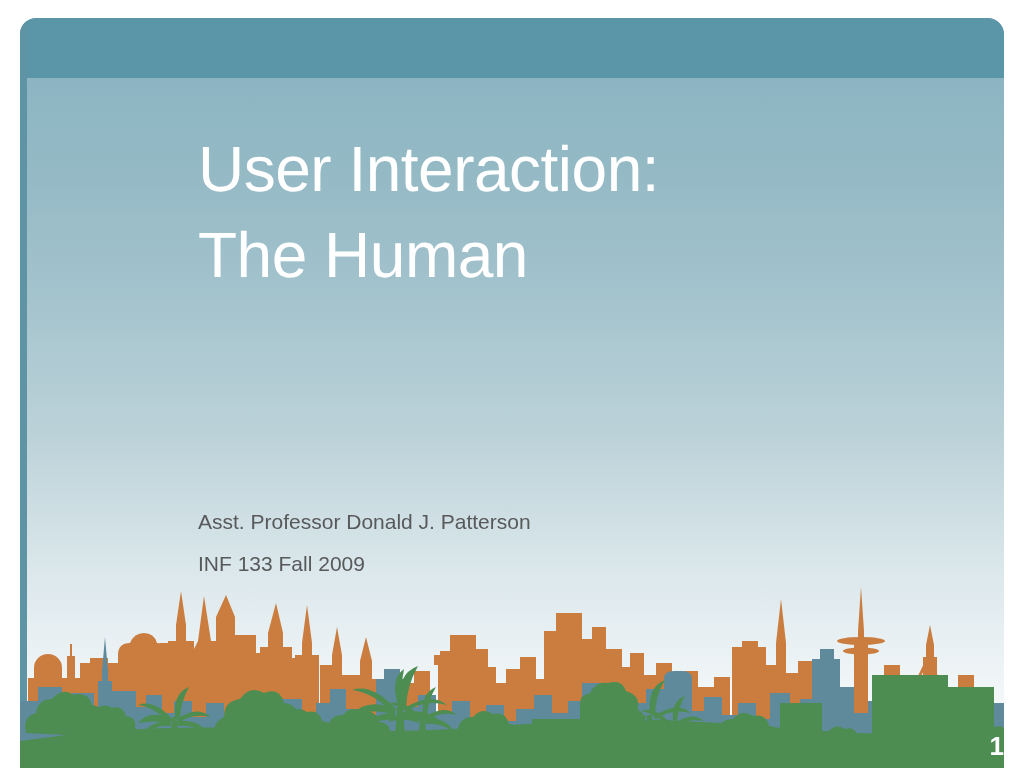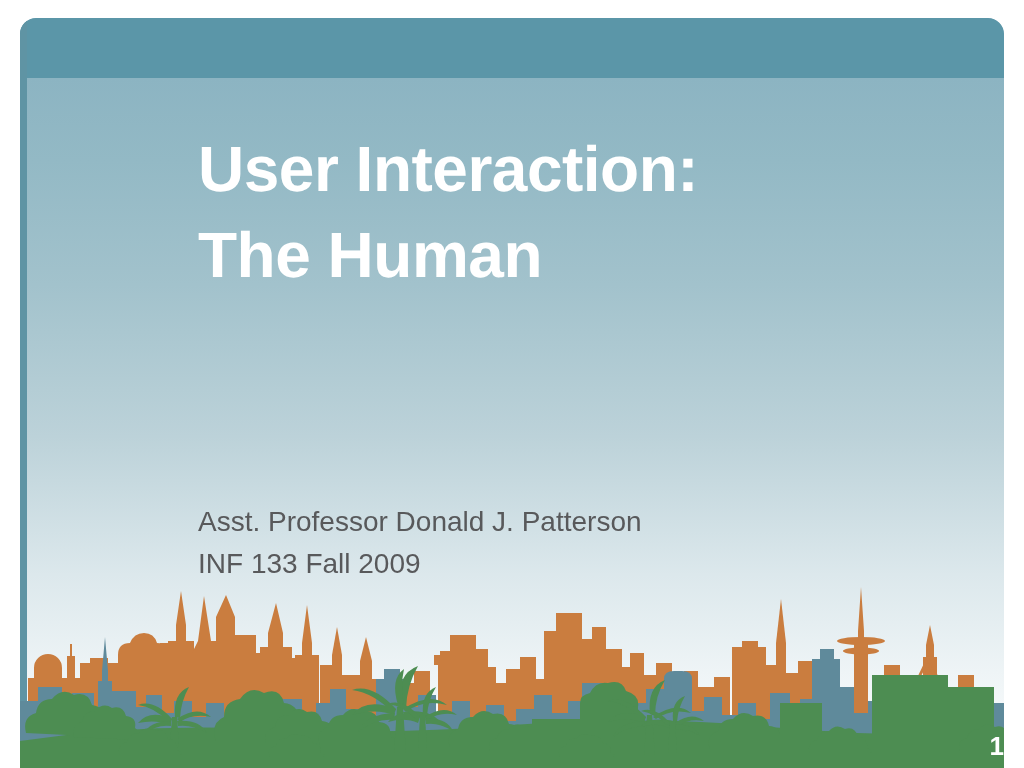--- a/index.html
+++ b/index.html
@@ -75,37 +75,37 @@
   }
 
   
   .title-block {
     position: absolute;
     left: 178px;
     top: 108px;
     width: 760px;
     color: #ffffff;
     font-family: "Liberation Sans", sans-serif;
-    font-weight: 700;
+    font-weight: 400;
     font-size: 64px;
     line-height: 86px;
     letter-spacing: -0.5px;
     white-space: pre-line;
     text-rendering: geometricPrecision;
   }
 
   .subtitle-block {
     position: absolute;
     left: 178px;
     top: 483px;
     width: 740px;
     color: #58595b;
     font-family: "Liberation Sans", sans-serif;
     font-weight: 400;
-    font-size: 28px;
+    font-size: 21px;
     line-height: 42px;
     white-space: pre-line;
   }
 
   .slide-number {
     position: absolute;
     left: 944px;
     top: 713px;
     width: 40px;
     text-align: right;

